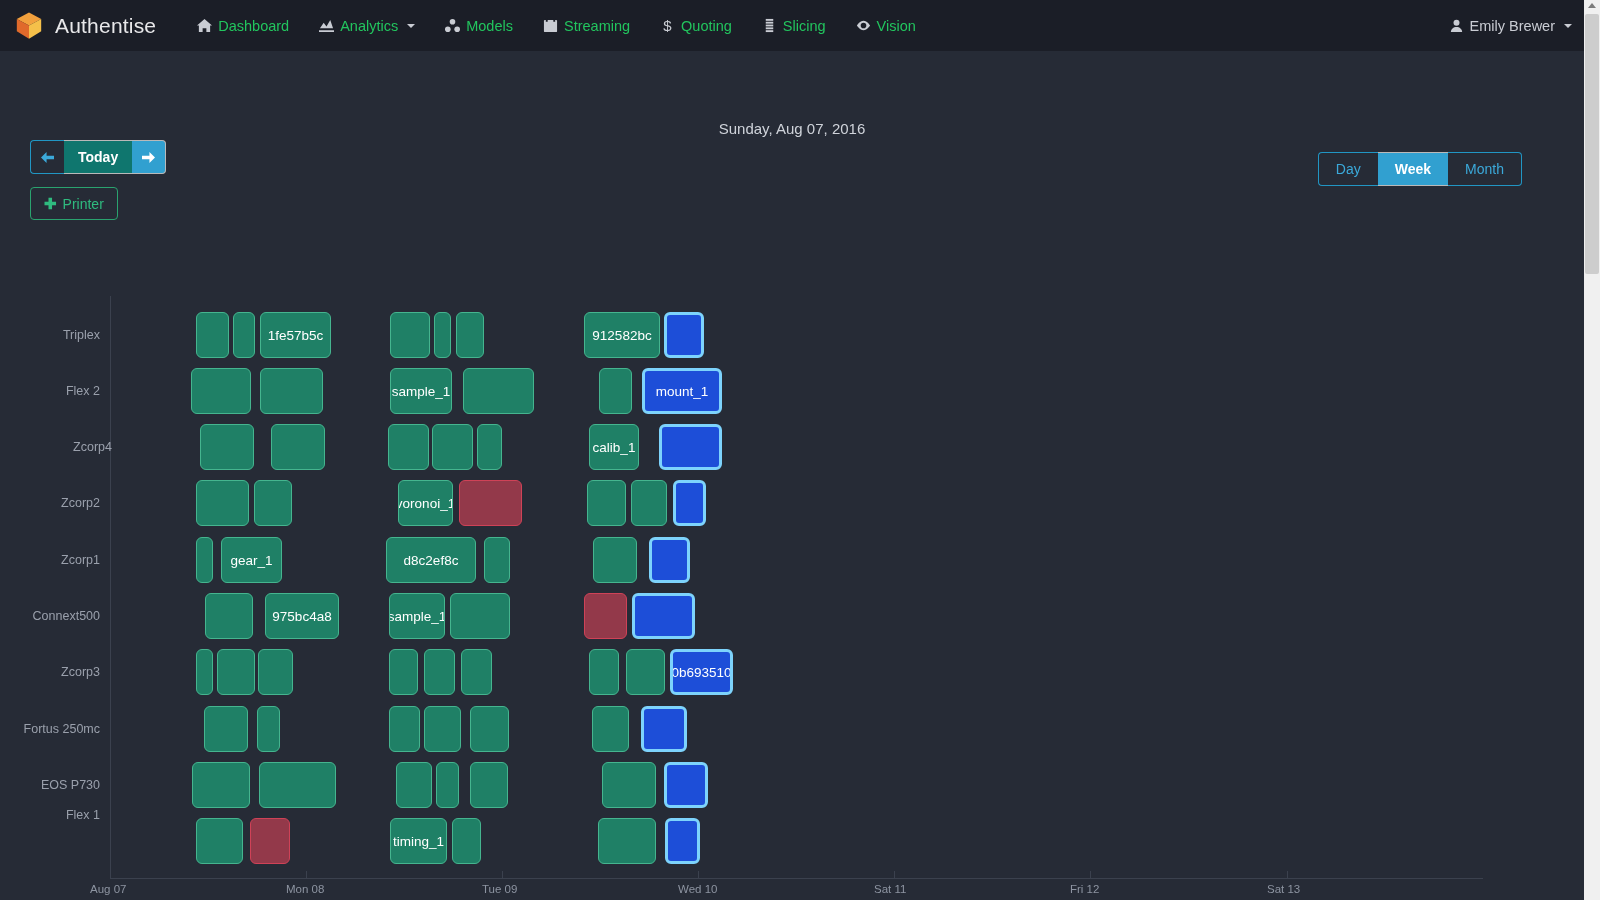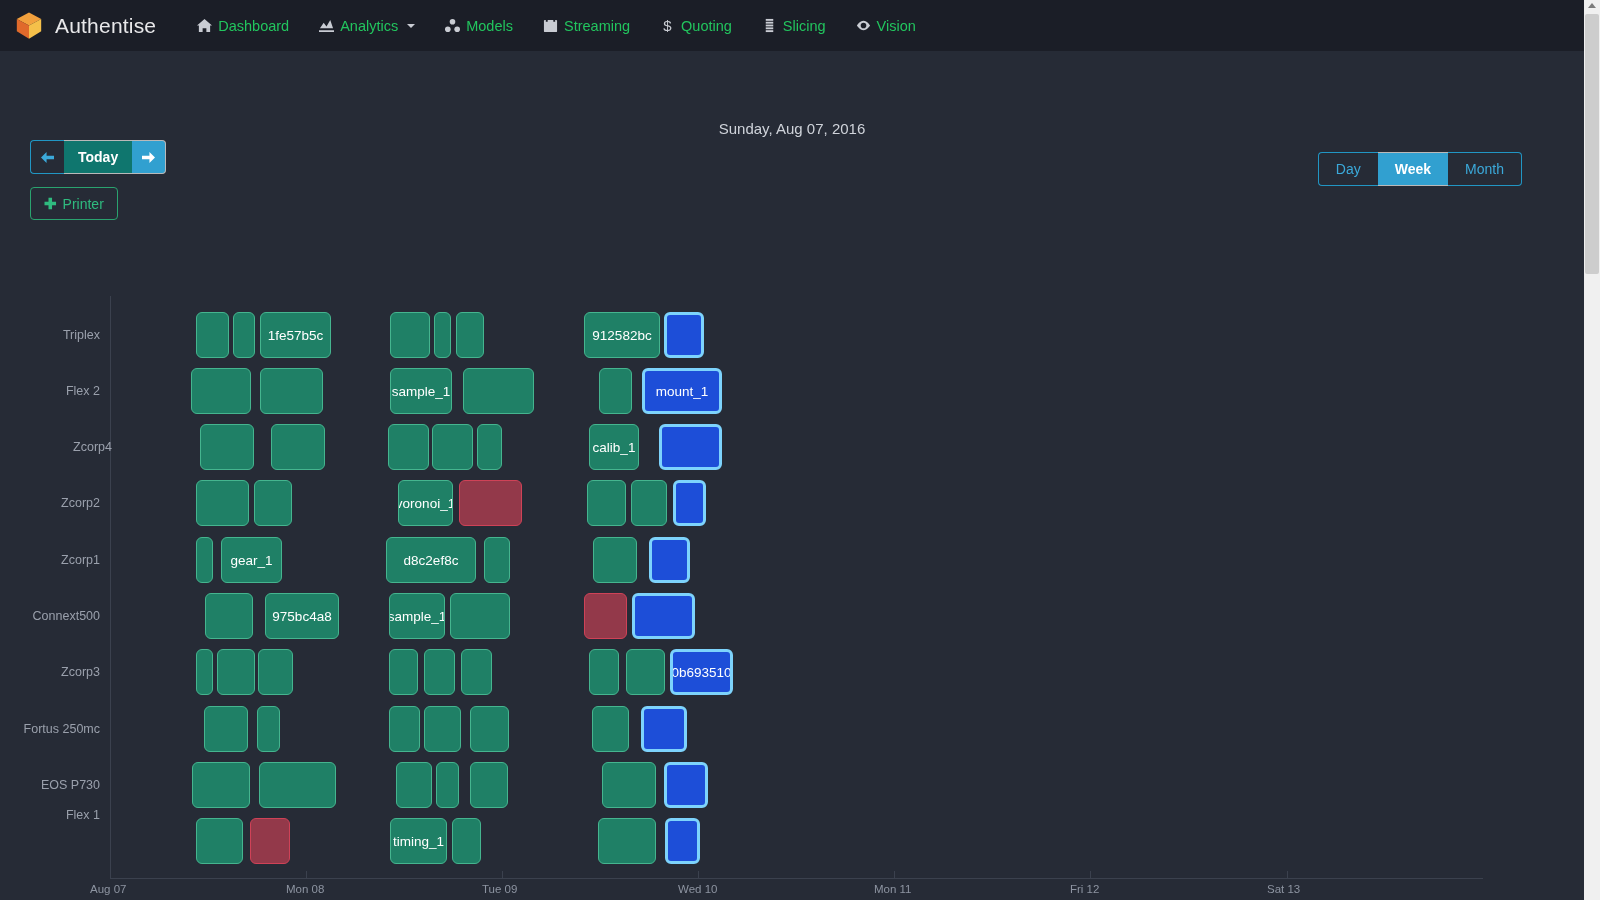--- a/index.html
+++ b/index.html
@@ -236,20 +236,30 @@
       <span>Slicing</span>
     </a>
     <a class="nav-item">
       <svg class="nav-icn" viewBox="0 0 16 16">
           <path d="M8 3C4 3 1 8 1 8s3 5 7 5 7-5 7-5-3-5-7-5zm0 8a3 3 0 110-6 3 3 0 010 6z"></path>
         </svg>
       <span>Vision</span>
     </a>
   </nav>
 
+  <div class="nav-right">
+    <div class="user-menu">
+      <svg class="nav-icn" viewBox="0 0 16 16">
+          <circle cx="8" cy="5" r="3.2"></circle>
+          <path d="M2 15c0-3.3 2.7-5.5 6-5.5s6 2.2 6 5.5z"></path>
+        </svg>
+      <span>Emily Brewer</span>
+      <span class="caret"></span>
+    </div>
+  </div>
 </div>
 
 <div class="content">
 
   <div class="toolbar">
 
     <div class="btn-group">
       <button class="btn btn-prev">
         <svg width="15" height="13" viewBox="0 0 16 14">
           <path d="M7 1 1 7l6 6V9h8V5H7z" fill="#3ba9da"></path>
@@ -295,21 +305,21 @@
     <div id="ticks">
         <div class="tick" style="left: 110px;"></div>
         <div class="tick-label" style="left: 90px;">Aug 07</div>
         <div class="tick" style="left: 306px;"></div>
         <div class="tick-label" style="left: 286px;">Mon 08</div>
         <div class="tick" style="left: 502px;"></div>
         <div class="tick-label" style="left: 482px;">Tue 09</div>
         <div class="tick" style="left: 698px;"></div>
         <div class="tick-label" style="left: 678px;">Wed 10</div>
         <div class="tick" style="left: 894px;"></div>
-        <div class="tick-label" style="left: 874px;">Mon 11</div>
+        <div class="tick-label" style="left: 874px;">Sat 11</div>
         <div class="tick" style="left: 1090px;"></div>
         <div class="tick-label" style="left: 1070px;">Fri 12</div>
         <div class="tick" style="left: 1287px;"></div>
         <div class="tick-label" style="left: 1267px;">Sat 13</div>
       </div>
     <div id="blocks">
         <div class="block green" style="left: 196px; width: 33px; height: 46px; top: 21px;"></div>
         <div class="block green" style="left: 233px; width: 22px; height: 46px; top: 21px;"></div>
         <div class="block green centered" style="left: 260px; width: 71px; height: 46px; top: 21px;">1fe57b5c</div>
         <div class="block green" style="left: 390px; width: 40px; height: 46px; top: 21px;"></div>

